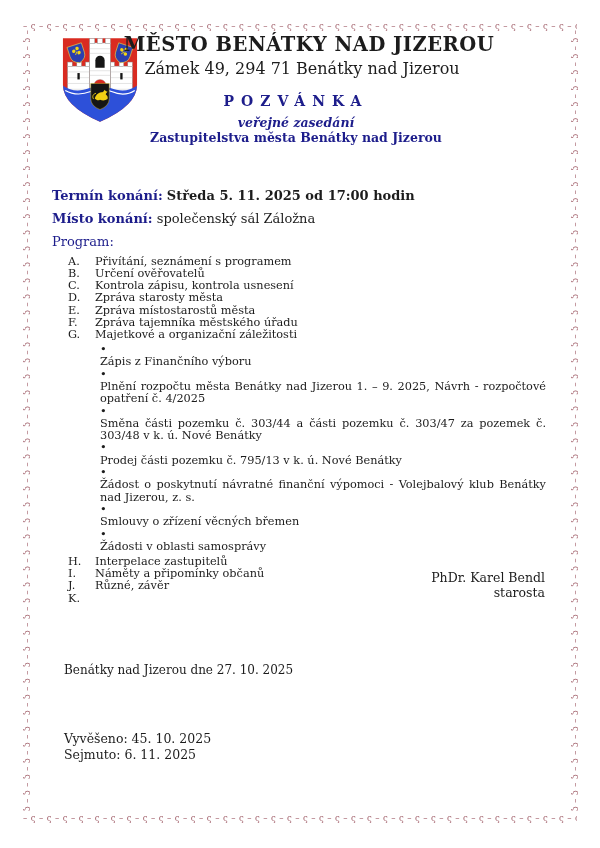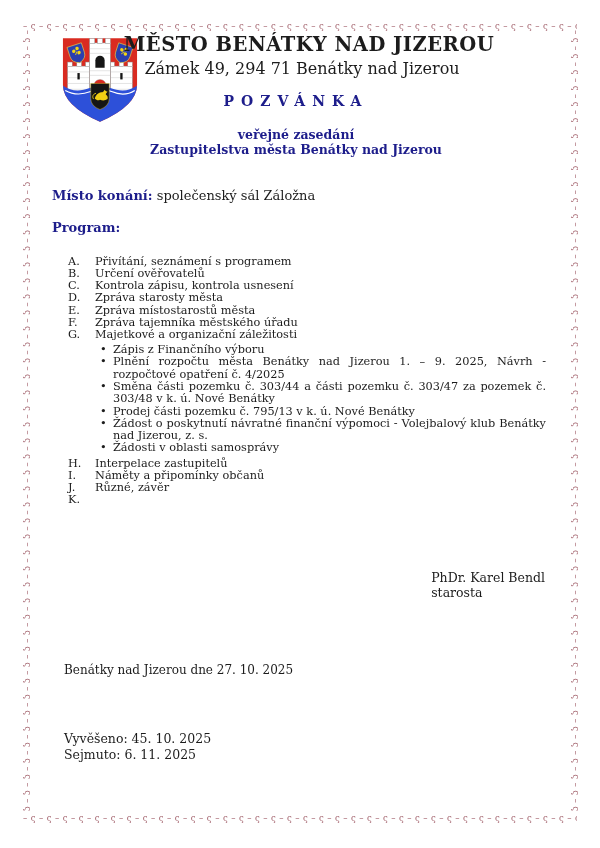--- a/index.html
+++ b/index.html
@@ -19,41 +19,41 @@
   .b-right{left:569px;top:30px;width:13px;height:784px;writing-mode:vertical-rl;}
   
   .crest{position:absolute;left:59px;top:36px;width:82px;height:88px;}
   .crest svg{width:100%;height:100%;display:block;}
   
   .hdr{position:absolute;left:0;right:8px;top:34px;text-align:center;}
   .city-title{font-size:19.5px;font-weight:bold;letter-spacing:.5px;transform:translateX(13px);line-height:21px;}
   .address{font-size:16px;margin-top:4px;line-height:20px;transform:translateX(6px);}
   .pozvanka{font-size:14px;font-weight:bold;letter-spacing:7px;margin-top:12px;line-height:20px;color:var(--navy);}
   .convener{font-size:12.5px;margin-top:13px;line-height:16px;}
-  .session-type{font-size:12.5px;font-weight:bold;margin-top:16px;line-height:15px;color:var(--navy);}
+  .session-type{font-size:12.5px;font-weight:bold;margin-top:4px;line-height:15px;color:var(--navy);font-style:italic;}
   .session-body{font-size:12.5px;font-weight:bold;line-height:16px;color:var(--navy);}
   
   .details{position:absolute;left:52px;right:55px;top:187px;font-size:13px;}
   .detail-line{line-height:17px;}
   .detail-line + .detail-line{margin-top:6px;}
   .lbl{color:var(--navy);font-weight:bold;}
   .val-bold{font-weight:bold;}
-  .program-label{color:var(--navy);font-weight:bold;margin-top:15px;line-height:17px;}
+  .program-label{color:var(--navy);font-weight:normal;margin-top:6px;line-height:17px;}
   
   .prog{position:absolute;left:68px;right:54px;top:256px;font-size:11.3px;}
   .prog-item{display:flex;line-height:12.15px;}
   .pletter{width:27px;flex:none;}
   .ptext{flex:1;}
   .bullets-wrap{margin:3px 0 3px 32px;}
-  .bullet-item{display:flex;line-height:12.3px;}
+  .bullet-item{display:flex;line-height:12.3px;flex-direction:column;}
   .bdot{width:13px;flex:none;}
   .bdot::before{content:"•";}
   .btext{flex:1;text-align:justify;}
   
-  .signature{position:absolute;right:55px;top:571px;text-align:left;font-size:12.5px;line-height:14.5px;}
+  .signature{position:absolute;right:55px;top:571px;text-align:right;font-size:12.5px;line-height:14.5px;}
   .dateline{position:absolute;left:64px;top:662px;font-size:12px;line-height:16px;}
   .posted-block{position:absolute;left:64px;top:731px;font-size:12.5px;line-height:15.5px;}
 </style>
 </head>
 <body>
 
 <div class="page" style="--navy:#1d1d8b;">
 
   <div class="bord b-top">–ς–ς–ς–ς–ς–ς–ς–ς–ς–ς–ς–ς–ς–ς–ς–ς–ς–ς–ς–ς–ς–ς–ς–ς–ς–ς–ς–ς–ς–ς–ς–ς–ς–ς–ς–ς–ς–ς–ς–ς–ς–ς–ς–ς–ς–ς</div>
   <div class="bord b-bottom">–ς–ς–ς–ς–ς–ς–ς–ς–ς–ς–ς–ς–ς–ς–ς–ς–ς–ς–ς–ς–ς–ς–ς–ς–ς–ς–ς–ς–ς–ς–ς–ς–ς–ς–ς–ς–ς–ς–ς–ς–ς–ς–ς–ς–ς–ς</div>
@@ -131,20 +131,24 @@
   <div class="hdr">
     <div class="city-title">MĚSTO BENÁTKY NAD JIZEROU</div>
     <div class="address">Zámek 49, 294 71 Benátky nad Jizerou</div>
     <div class="pozvanka">POZVÁNKA</div>
     <div class="session-type">veřejné zasedání</div>
     <div class="session-body">Zastupitelstva města Benátky nad Jizerou</div>
   </div>
 
   <div class="details">
     <div class="detail-line">
+      <span class="lbl">Termín konání:</span>
+      <span class="val-bold">Středa 5. 11. 2025 od 17:00 hodin</span>
+    </div>
+    <div class="detail-line">
       <span class="lbl">Místo konání:</span>
       <span>společenský sál Záložna</span>
     </div>
     <div class="program-label">Program:</div>
   </div>
 
   <div class="prog">
     <div class="prog-item">
         <span class="pletter">A.</span>
         <span class="ptext">Přivítání, seznámení s programem</span>
@@ -190,20 +194,24 @@
       <div class="bullet-item">
           <span class="bdot"></span>
           <span class="btext">Prodej části pozemku č. 795/13 v k. ú. Nové Benátky</span>
         </div>
       <div class="bullet-item">
           <span class="bdot"></span>
           <span class="btext">Žádost o poskytnutí návratné finanční výpomoci - Volejbalový klub Benátky nad Jizerou, z. s.</span>
         </div>
       <div class="bullet-item">
           <span class="bdot"></span>
+          <span class="btext">Smlouvy o zřízení věcných břemen</span>
+        </div>
+      <div class="bullet-item">
+          <span class="bdot"></span>
           <span class="btext">Žádosti v oblasti samosprávy</span>
         </div>
     </div>
 
     <div class="prog-item">
         <span class="pletter">H.</span>
         <span class="ptext">Interpelace zastupitelů</span>
       </div>
     <div class="prog-item">
         <span class="pletter">I.</span>

